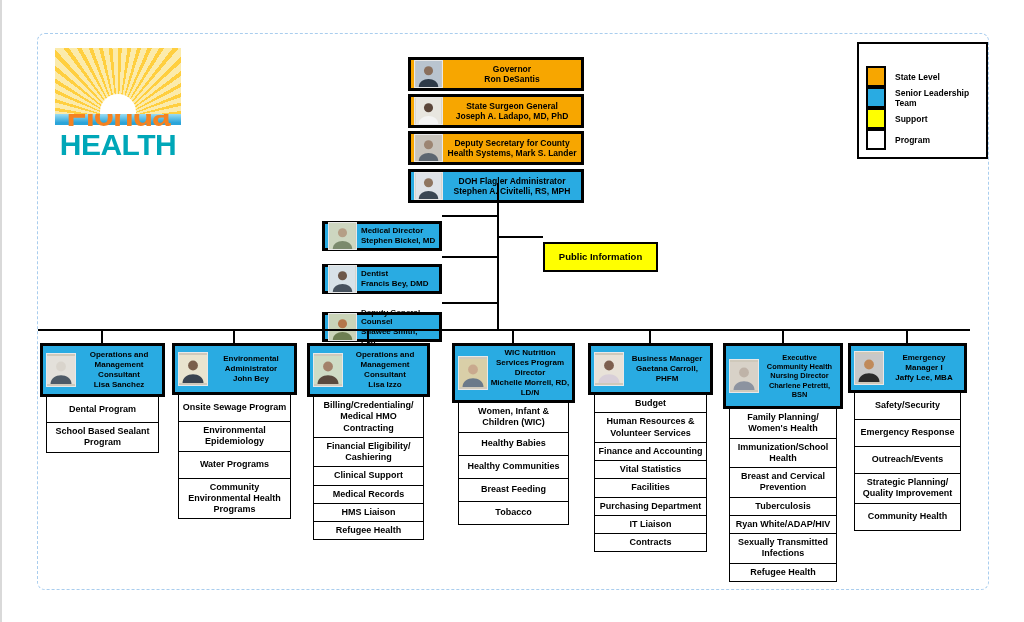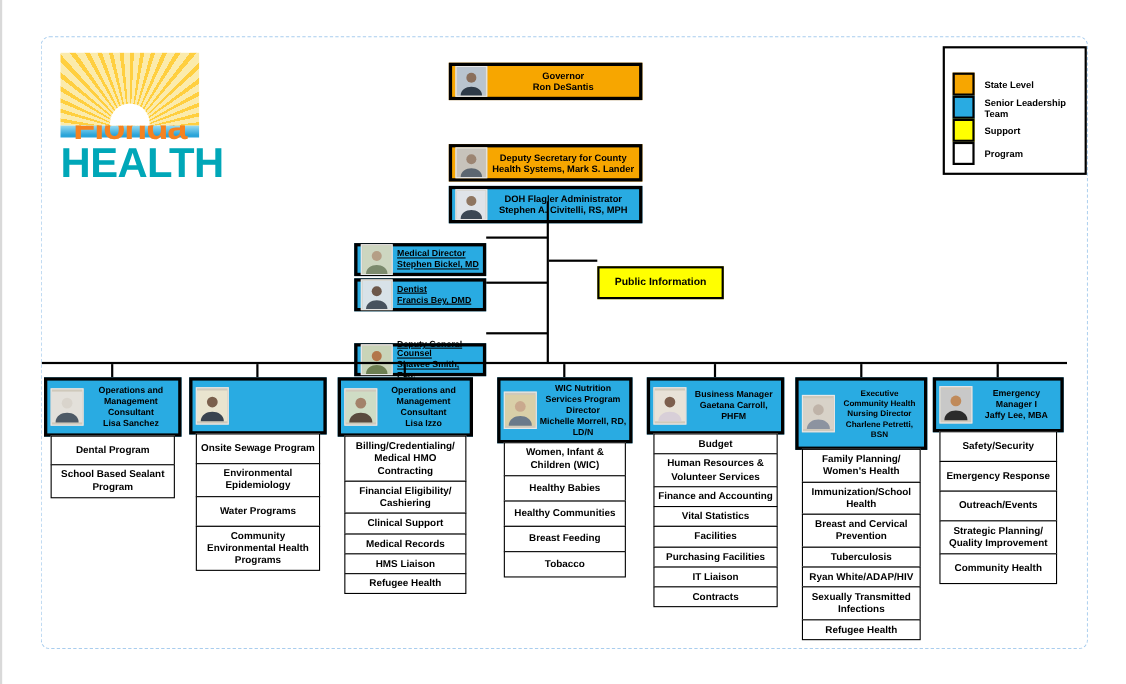--- a/index.html
+++ b/index.html
@@ -15,36 +15,36 @@
 
   
   .logo { position:absolute; left:55px; top:48px; width:126px; height:142px; }
   .logo .sun { position:relative; width:126px; height:66px; overflow:hidden;
     background:repeating-conic-gradient(from -90deg at 50% 108%, var(--logo-ray) 0deg 3deg, var(--logo-ray-light) 3deg 7.5deg); }
   .logo .sun::after { content:""; position:absolute; left:50%; bottom:-16px; transform:translateX(-50%);
     width:36px; height:36px; border-radius:50%; background:#ffffff; }
   .logo .water { width:126px; height:11px; background:linear-gradient(180deg,#9adcf2 0%, var(--logo-water) 80%); }
   .logo .florida { color:var(--logo-orange); font-weight:700; font-size:33px; line-height:0.95;
     letter-spacing:-1px; text-align:center; margin-top:-26px; }
-  .logo .health { color:var(--logo-teal); font-weight:700; font-size:38px; line-height:1;
+  .logo .health { color:var(--logo-teal); font-weight:700; font-size:30px; line-height:1;
     letter-spacing:-0.5px; text-align:center; }
 
   
   .node { position:absolute; box-sizing:border-box; border:3px solid #000; display:flex; align-items:center;margin-top:20px; }
   .gold   { background:var(--state-level); }
   .blue   { background:var(--senior-leadership); }
   .yellow { background:var(--support); }
   .photo  { flex:0 0 auto; width:27px; height:26px; margin-left:3px; background:#cfc9bb;
             border:1px solid #e8e8e8; overflow:hidden; display:block; }
   .photo svg { display:block; width:100%; height:100%; }
   .ntxt { flex:1 1 auto; text-align:center; font-weight:700; font-size:8.5px; line-height:1.2;
           color:#000; padding:0 3px; }
   .chain { left:408px; width:176px; height:34px; }
   .lead  { left:322px; width:120px; height:30px; }
-  .lead .ntxt { text-align:left; font-size:8px; padding-left:4px;text-decoration:underline; }
+  .lead .ntxt { text-align:left; font-size:8px; padding-left:4px; }
   .pubinfo { left:543px; top:222px; width:115px; height:30px; border-width:2px;
              justify-content:center; }
   .pubinfo .ntxt { font-size:9.5px; }
 
   
   .hline, .vline { position:absolute; background:#000; }
   .hline { height:2px; } .vline { width:2px; }
 
   
   .legend { position:absolute; left:857px; top:42px; width:131px; height:117px; box-sizing:border-box;
@@ -89,20 +89,33 @@
           <rect width="24" height="24" fill="#b9c4cf"></rect>
           <circle cx="12" cy="9" r="4.2" fill="#8a6f5c"></circle>
           <path d="M3 24c0-5 4.5-7.5 9-7.5s9 2.5 9 7.5z" fill="#2e3a48"></path>
         </svg>
       </span>
     <div class="ntxt">
         <div>Governor</div>
         <div>Ron DeSantis</div>
       </div>
   </div>
+  <div class="node gold chain" style="top:74px">
+    <span class="photo">
+        <svg viewBox="0 0 24 24">
+          <rect width="24" height="24" fill="#e8e6e0"></rect>
+          <circle cx="12" cy="9" r="4.2" fill="#5b463a"></circle>
+          <path d="M3 24c0-5 4.5-7.5 9-7.5s9 2.5 9 7.5z" fill="#f4f4f4"></path>
+        </svg>
+      </span>
+    <div class="ntxt">
+        <div>State Surgeon General</div>
+        <div>Joseph A. Ladapo, MD, PhD</div>
+      </div>
+  </div>
   <div class="node gold chain" style="top:111px">
     <span class="photo">
         <svg viewBox="0 0 24 24">
           <rect width="24" height="24" fill="#c7c3bb"></rect>
           <circle cx="12" cy="9" r="4.2" fill="#9c8572"></circle>
           <path d="M3 24c0-5 4.5-7.5 9-7.5s9 2.5 9 7.5z" fill="#5c6670"></path>
         </svg>
       </span>
     <div class="ntxt">
         <div>Deputy Secretary for County</div>
@@ -129,21 +142,21 @@
           <rect width="24" height="24" fill="#cdd6c0"></rect>
           <circle cx="12" cy="9" r="4.2" fill="#b59f86"></circle>
           <path d="M3 24c0-5 4.5-7.5 9-7.5s9 2.5 9 7.5z" fill="#7b8a6d"></path>
         </svg>
       </span>
     <div class="ntxt">
         <div>Medical Director</div>
         <div>Stephen Bickel, MD</div>
       </div>
   </div>
-  <div class="node blue lead" style="top:233px">
+  <div class="node blue lead" style="top:244px">
     <span class="photo">
         <svg viewBox="0 0 24 24">
           <rect width="24" height="24" fill="#d8e2e8"></rect>
           <circle cx="12" cy="9" r="4.2" fill="#6d584a"></circle>
           <path d="M3 24c0-5 4.5-7.5 9-7.5s9 2.5 9 7.5z" fill="#47525e"></path>
         </svg>
       </span>
     <div class="ntxt">
         <div>Dentist</div>
         <div>Francis Bey, DMD</div>
@@ -227,20 +240,24 @@
 
   <div class="col" style="left:172px; width:125px; --mh:28px">
     <div class="col-head" style="height:52px">
       <span class="photo">
           <svg viewBox="0 0 24 24">
             <rect width="24" height="24" fill="#e9e4cf"></rect>
             <circle cx="12" cy="9" r="4.2" fill="#7a5f4c"></circle>
             <path d="M3 24c0-5 4.5-7.5 9-7.5s9 2.5 9 7.5z" fill="#3a4450"></path>
           </svg>
         </span>
+      <div class="head-txt">
+          <div>Environmental Administrator</div>
+          <div>John Bey</div>
+        </div>
     </div>
     <div class="prog-stack">
 
     <div class="prog">
           <span>Onsite Sewage Program</span>
         </div>
         <div class="prog">
           <span>Environmental Epidemiology</span>
         </div>
         <div class="prog">
@@ -348,21 +365,21 @@
         <div class="prog">
           <span>Finance and Accounting</span>
         </div>
         <div class="prog">
           <span>Vital Statistics</span>
         </div>
         <div class="prog">
           <span>Facilities</span>
         </div>
         <div class="prog">
-          <span>Purchasing Facilities</span>
+          <span>Purchasing Department</span>
         </div>
         <div class="prog">
           <span>IT Liaison</span>
         </div>
         <div class="prog">
           <span>Contracts</span>
         </div>
       </div>
   </div>
 

